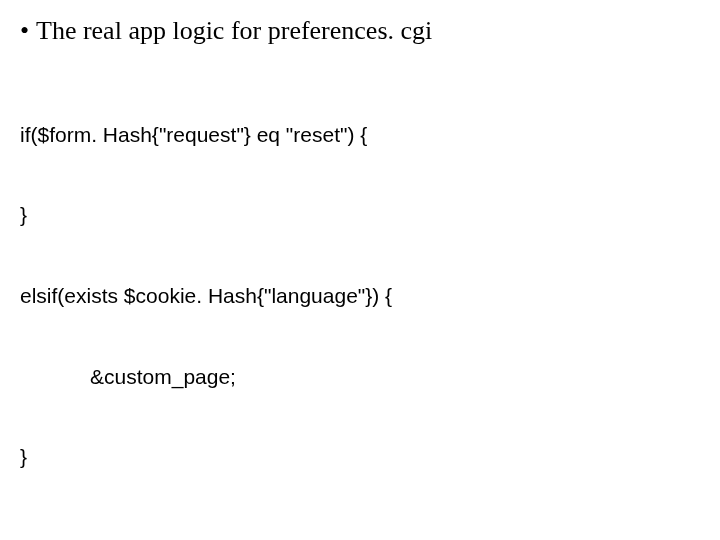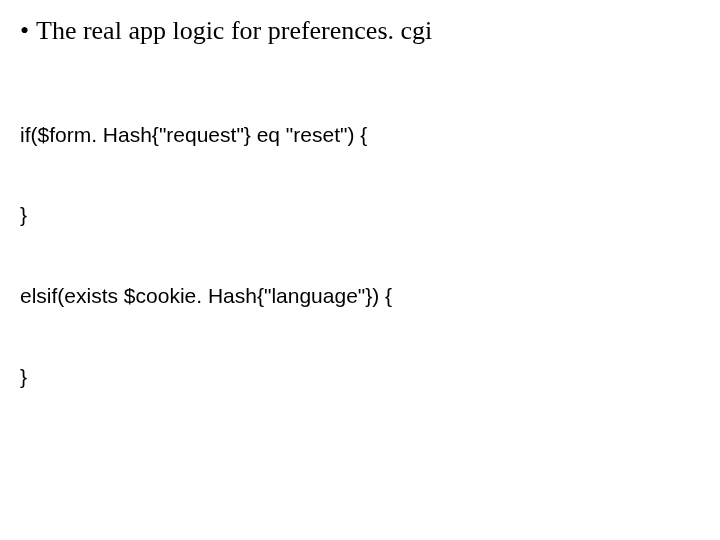--- a/index.html
+++ b/index.html
@@ -43,20 +43,21 @@
 <div class="slide">
 
   <p class="bullet bullet-top">
     <span class="dot">•</span><span>The real app logic for preferences. cgi</span>
   </p>
 
   <div class="code">
     <div>if($form. Hash{"request"} eq "reset") {</div>
     <div>}</div>
     <div>elsif(exists $cookie. Hash{"language"}) {</div>
+    <div>            &amp;custom_page;</div>
     <div>}</div>
     
     
     
     
     
     
   </div>
 
 </div>

